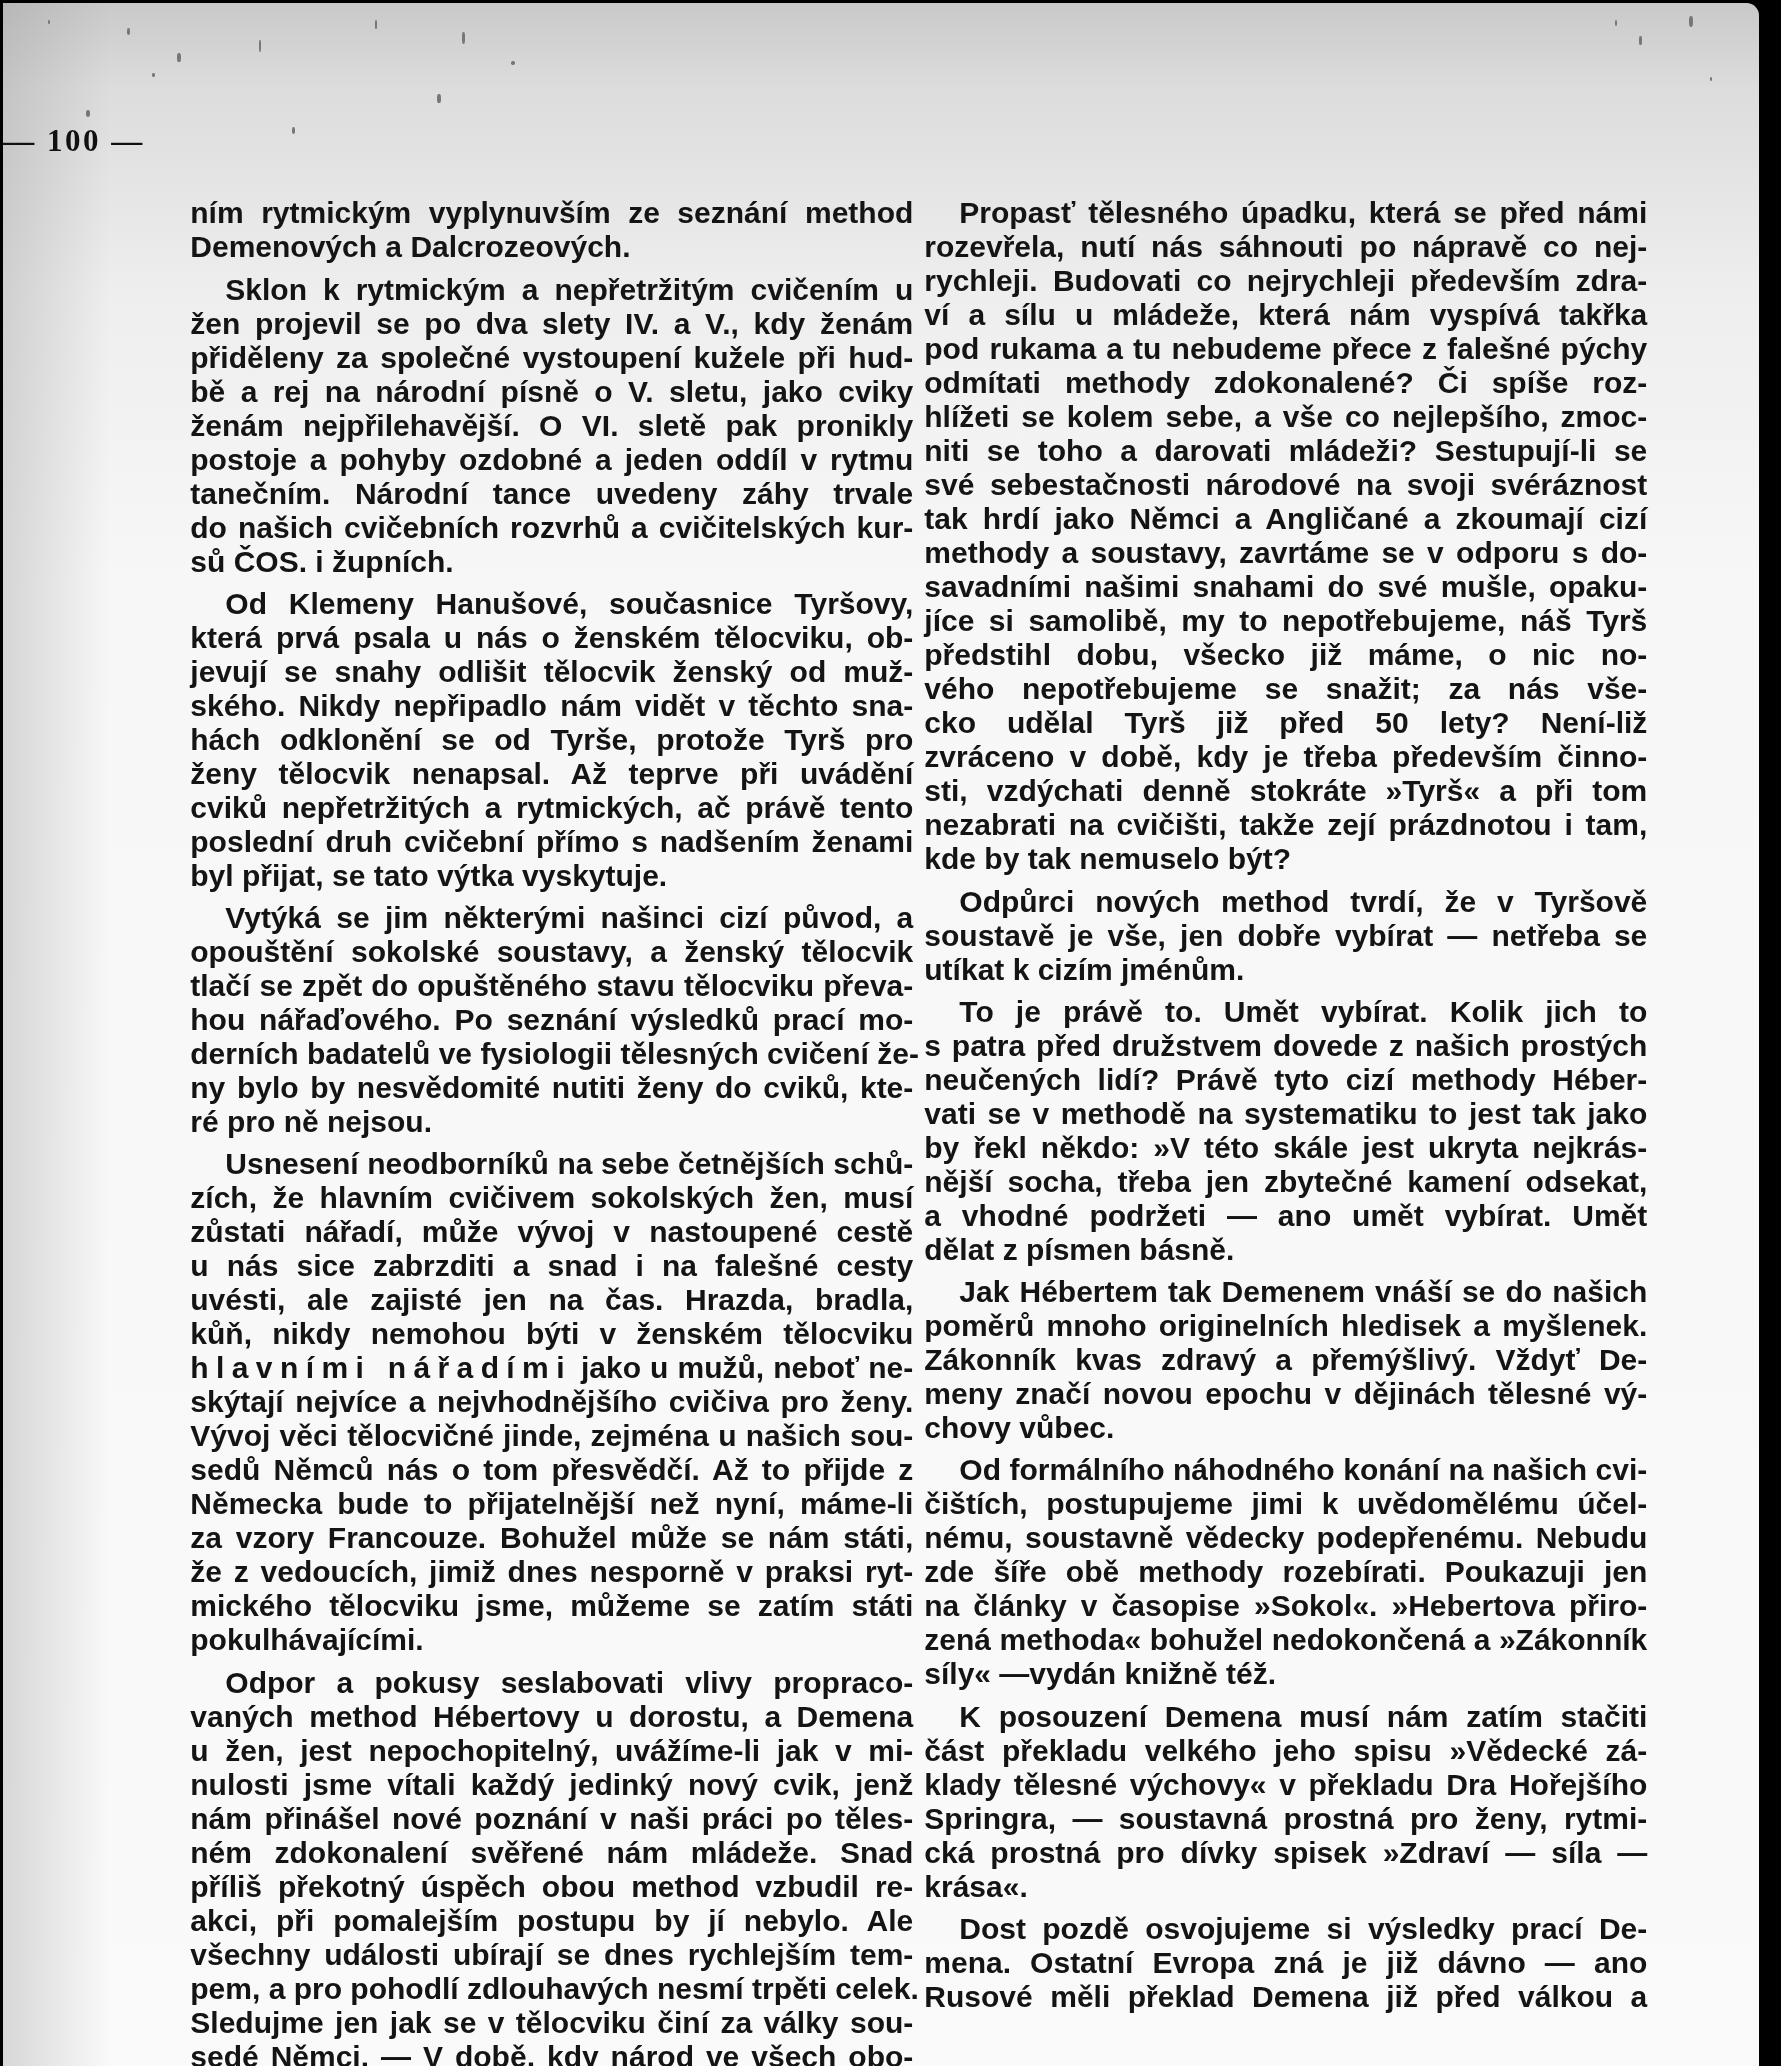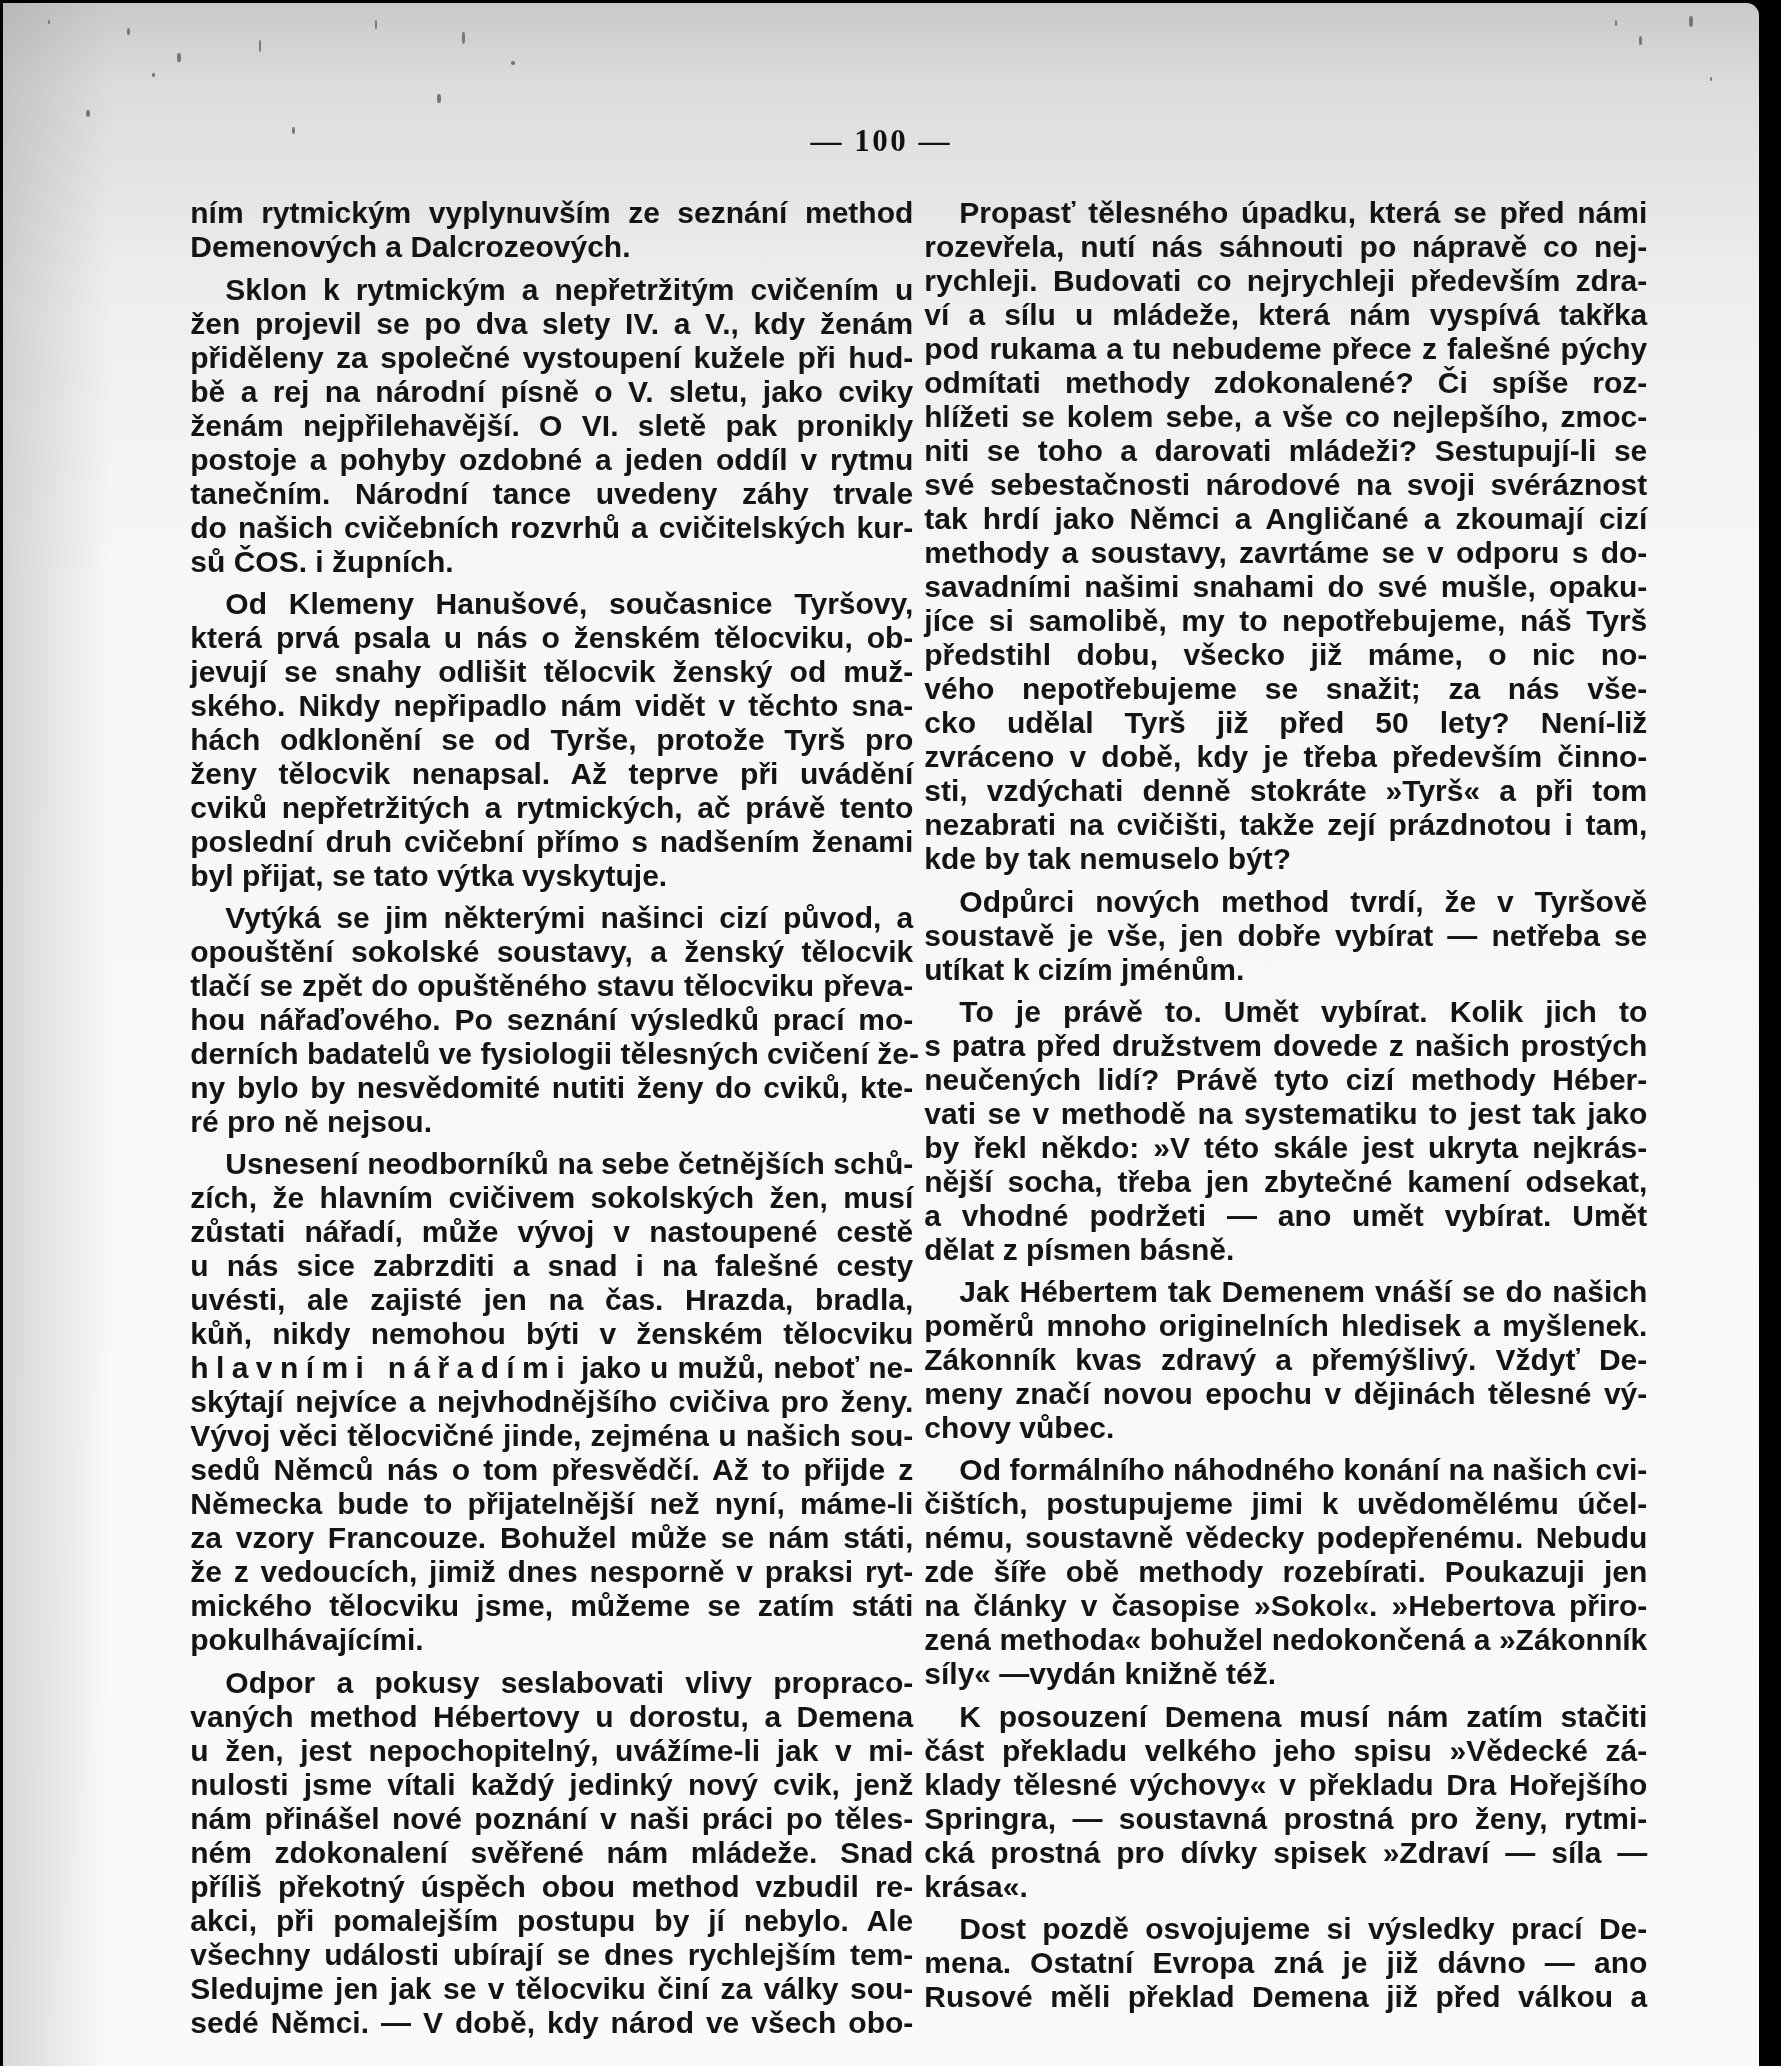--- a/index.html
+++ b/index.html
@@ -28,21 +28,20 @@
       position: absolute;
       left: 0; top: 0; bottom: 0;
       width: 107px;
       background: linear-gradient(90deg, rgba(150,150,150,0.35), rgba(200,200,200,0));
     }
     .page-number {
       position: absolute;
       left: 0;
       width: 100%;
       top: 120px;
-      text-align: center;
       font-size: 31px;
       font-weight: bold;
       color: #111;
       letter-spacing: 2.5px;
     }
     .column {
       position: absolute;
       top: 193px;
       width: 723px;
       color: #141414;
@@ -141,20 +140,21 @@
       <div class="para">
         <span class="line indent">Odpor a pokusy seslabovati vlivy propraco-</span>
         <span class="line">vaných method Hébertovy u dorostu, a Demena</span>
         <span class="line">u žen, jest nepochopitelný, uvážíme-li jak v mi-</span>
         <span class="line">nulosti jsme vítali každý jedinký nový cvik, jenž</span>
         <span class="line">nám přinášel nové poznání v naši práci po těles-</span>
         <span class="line">ném zdokonalení svěřené nám mládeže. Snad</span>
         <span class="line">příliš překotný úspěch obou method vzbudil re-</span>
         <span class="line">akci, při pomalejším postupu by jí nebylo. Ale</span>
         <span class="line">všechny události ubírají se dnes rychlejším tem-</span>
+        <span class="line">pem, a pro pohodlí zdlouhavých nesmí trpěti celek.</span>
         <span class="line">Sledujme jen jak se v tělocviku činí za války sou-</span>
         <span class="line">sedé Němci. — V době, kdy národ ve všech obo-</span>
       </div>
     </div>
   <div class="column right">
       <div class="para">
         <span class="line indent">Propasť tělesného úpadku, která se před námi</span>
         <span class="line">rozevřela, nutí nás sáhnouti po nápravě co nej-</span>
         <span class="line">rychleji. Budovati co nejrychleji především zdra-</span>
         <span class="line">ví a sílu u mládeže, která nám vyspívá takřka</span>

